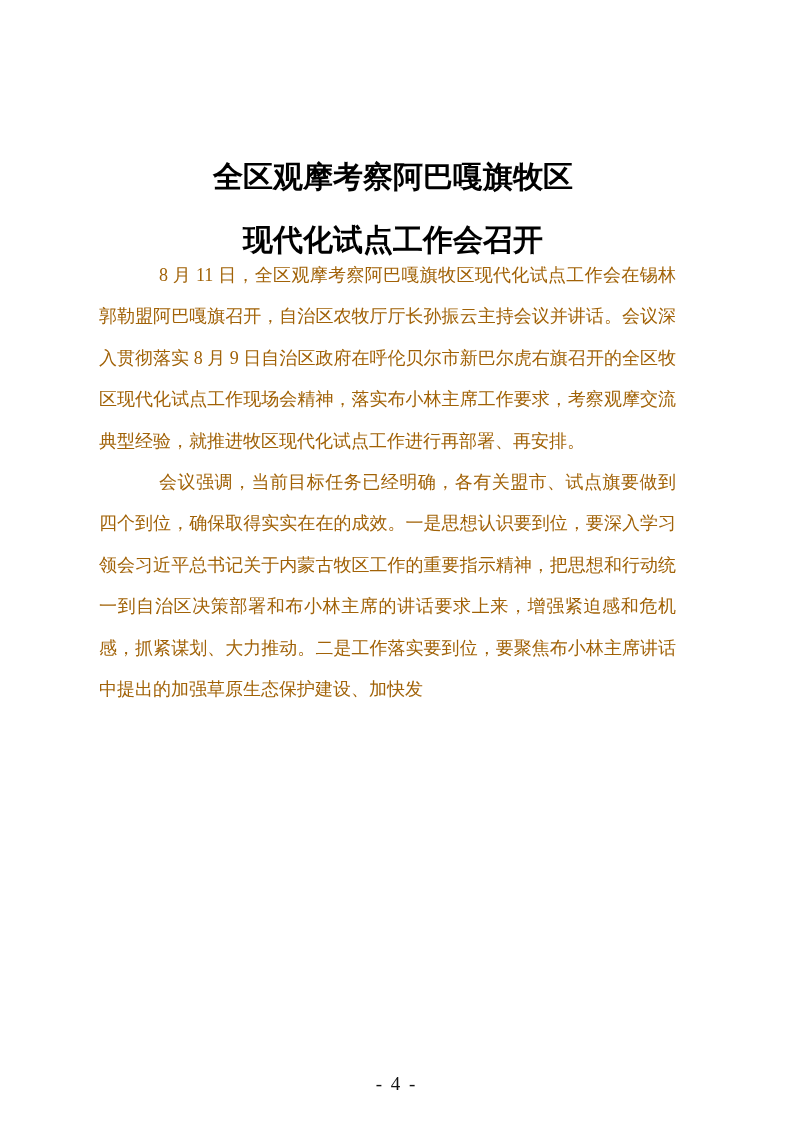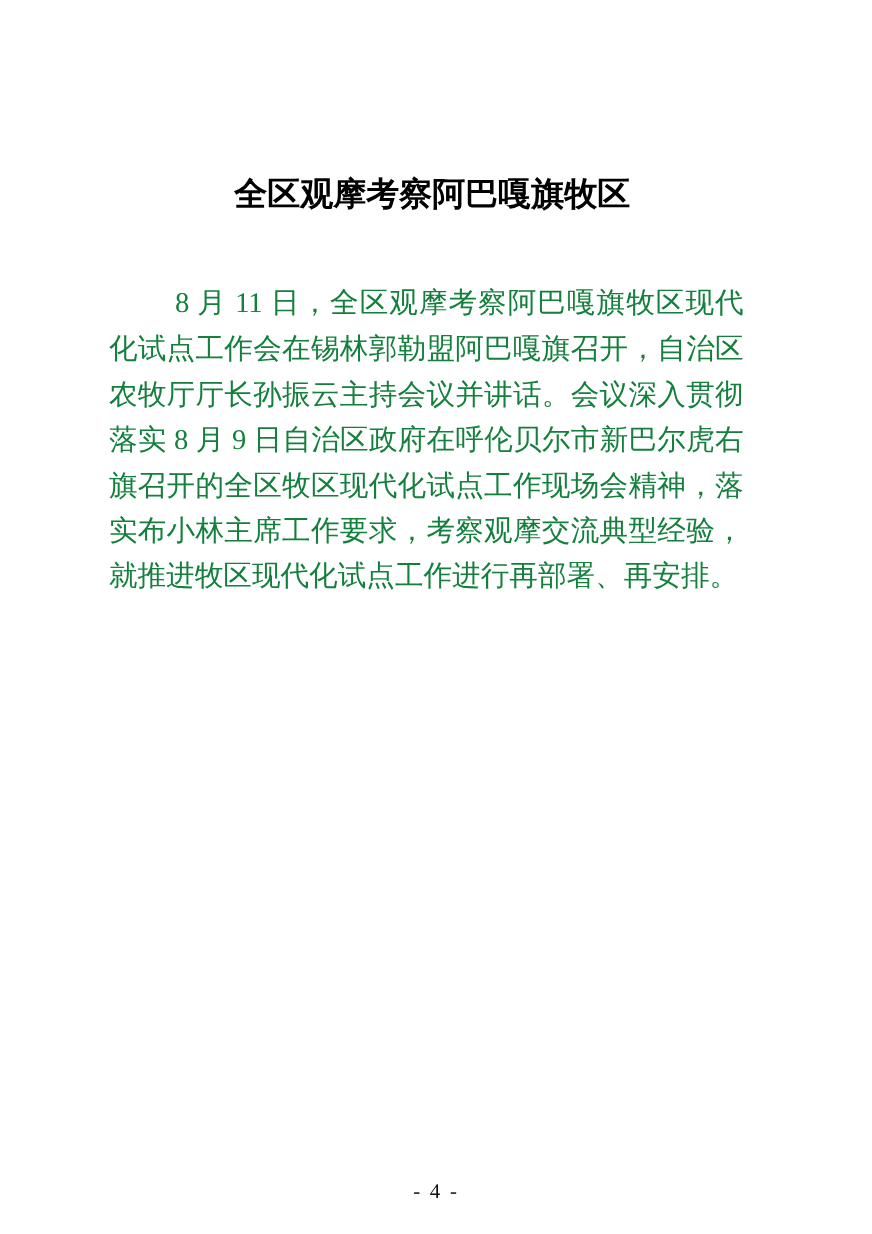--- a/index.html
+++ b/index.html
@@ -31,26 +31,26 @@
   }
   .doc-title .title-line {
     display: block;
     white-space: nowrap;
   }
   .doc-body {
     position: absolute;
     top: 223px;
     left: 99px;
     width: 577px;
-    font-size: 26px;
+    font-size: 18px;
     line-height: 41.4px;
     text-align: justify;
     text-align-last: left;
     text-justify: inter-ideograph;
-    color: #15803d;
+    color: #a16207;
   }
   .doc-body p {
     margin: 0;
     padding: 0;
     text-indent: 60px;
     word-break: break-all;
   }
   .page-footer {
     position: absolute;
     top: 1040px;
@@ -63,21 +63,23 @@
     color: #111111;
   }
 </style>
 </head>
 <body>
 
 <div class="page">
 
   <h1 class="doc-title">
     <span class="title-line">全区观摩考察阿巴嘎旗牧区</span>
+    <span class="title-line">现代化试点工作会召开</span>
   </h1>
 
   <div class="doc-body">
     <p>8 月 11 日，全区观摩考察阿巴嘎旗牧区现代化试点工作会在锡林郭勒盟阿巴嘎旗召开，自治区农牧厅厅长孙振云主持会议并讲话。会议深入贯彻落实 8 月 9 日自治区政府在呼伦贝尔市新巴尔虎右旗召开的全区牧区现代化试点工作现场会精神，落实布小林主席工作要求，考察观摩交流典型经验，就推进牧区现代化试点工作进行再部署、再安排。</p>
+    <p>会议强调，当前目标任务已经明确，各有关盟市、试点旗要做到四个到位，确保取得实实在在的成效。一是思想认识要到位，要深入学习领会习近平总书记关于内蒙古牧区工作的重要指示精神，把思想和行动统一到自治区决策部署和布小林主席的讲话要求上来，增强紧迫感和危机感，抓紧谋划、大力推动。二是工作落实要到位，要聚焦布小林主席讲话中提出的加强草原生态保护建设、加快发</p>
   </div>
 
   <div class="page-footer">- 4 -</div>
 
 </div>
 
 </body></html>

